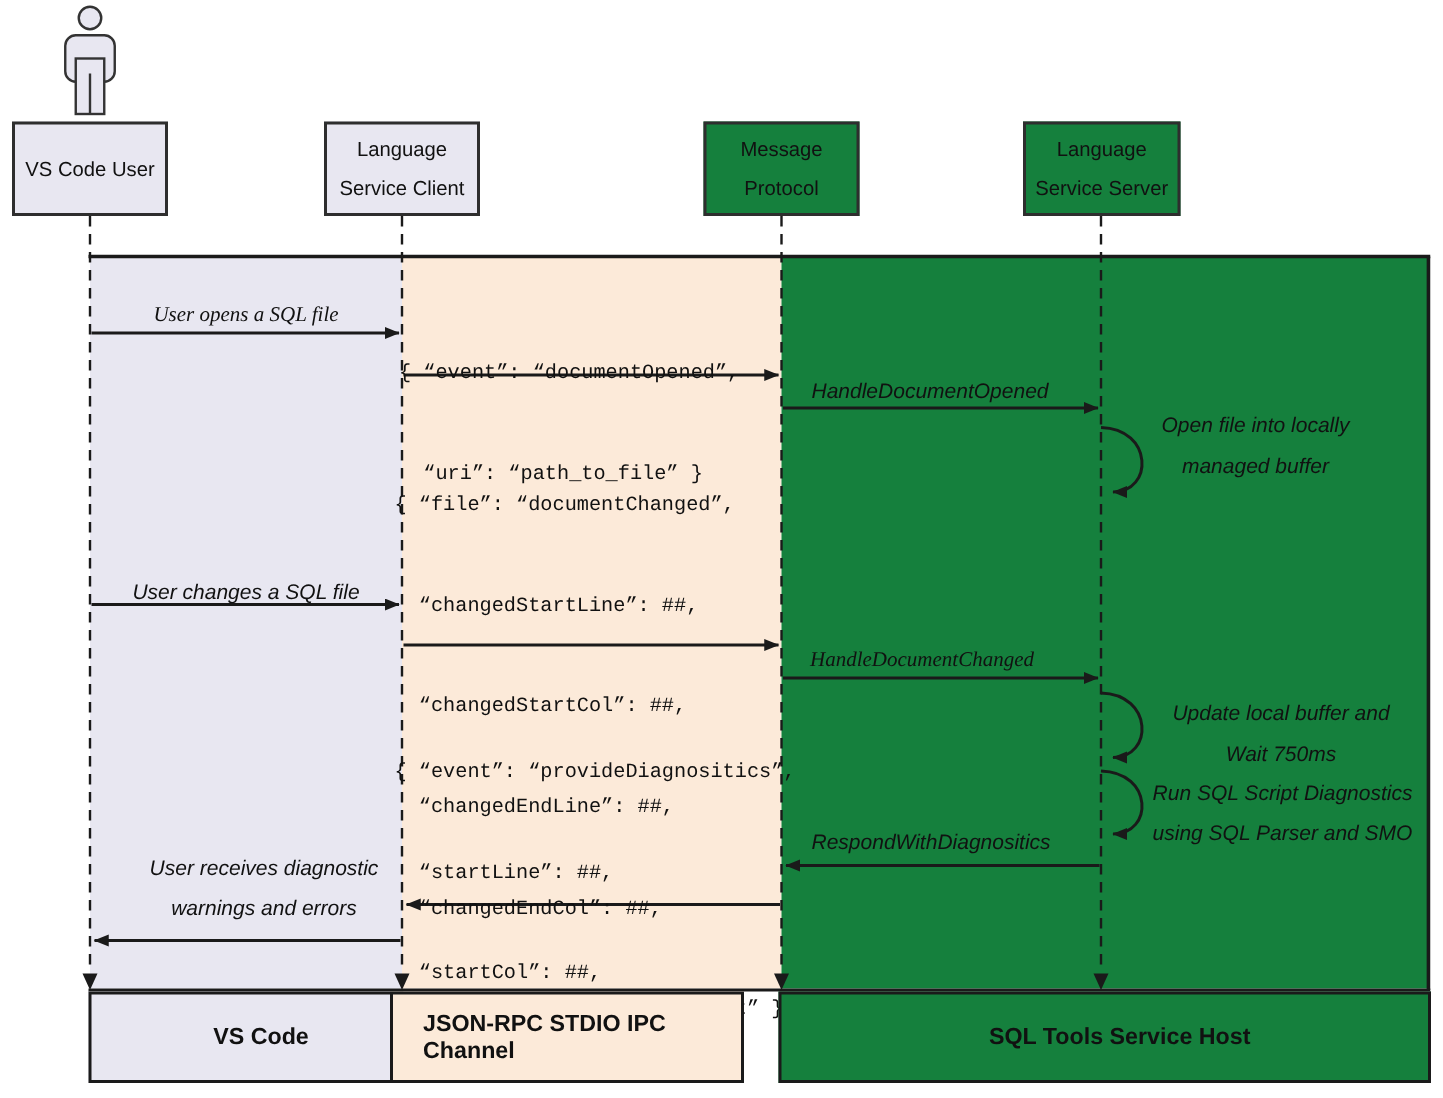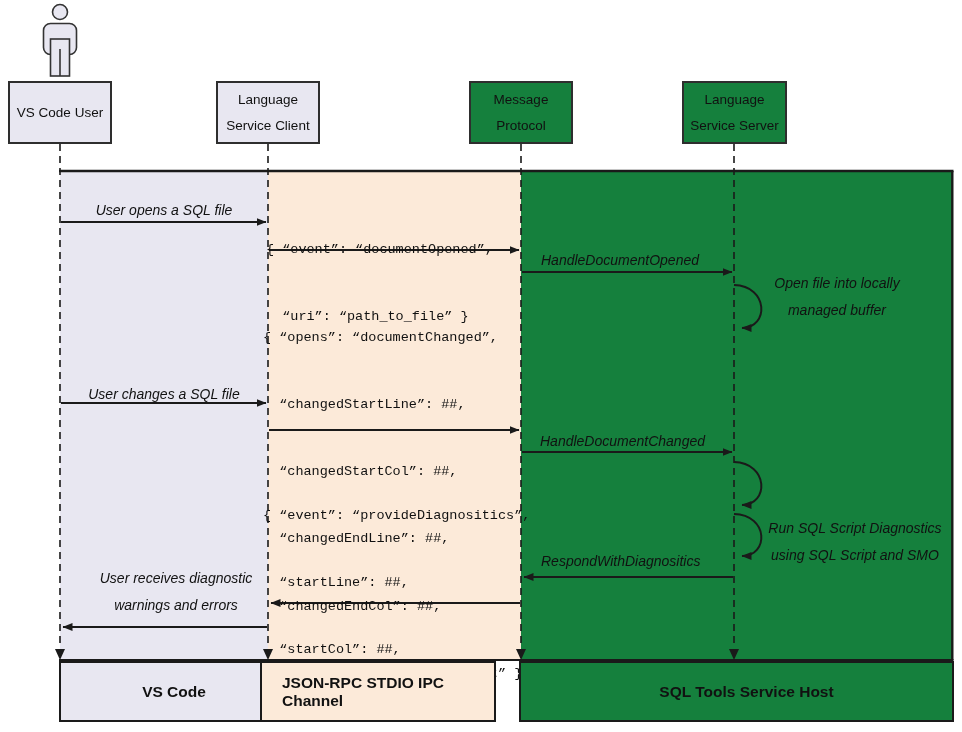--- a/index.html
+++ b/index.html
@@ -99,58 +99,62 @@
   </div>
   <div class="hbox grn" style="left:469px;width:104px;">
     <span>Message</span>
     <span>Protocol</span>
   </div>
   <div class="hbox grn" style="left:682px;width:105px;">
     <span>Language</span>
     <span>Service Server</span>
   </div>
 
-  <div class="mlabel center" style="left:60px;top:197px;width:208px;">User opens a SQL file</div>
+  <div class="mlabel center" style="left:60px;top:197px;width:208px;font-family:Liberation Serif, serif;">User opens a SQL file</div>
   <div class="mlabel" style="left:541px;top:250px;">HandleDocumentOpened</div>
   <div class="mlabel center" style="left:60px;top:381px;width:208px;">User changes a SQL file</div>
-  <div class="mlabel" style="left:540px;top:431px;">HandleDocumentChanged</div>
+  <div class="mlabel" style="left:540px;top:431px;font-family:Liberation Serif, serif;">HandleDocumentChanged</div>
   <div class="mlabel" style="left:541px;top:551px;">RespondWithDiagnositics</div>
   <div class="mlabel center" style="left:60px;top:565px;width:232px;">
     <div>User receives diagnostic</div>
     <div>warnings and errors</div>
   </div>
 
   <div class="mono" style="left:266px;top:194px;">
     <div>{ “event”: “documentOpened”,</div>
     <div>  “uri”: “path_to_file” }</div>
   </div>
   <div class="mono" style="left:263px;top:282px;">
-    <div>{ “opens”: “documentChanged”,</div>
+    <div>{ “file”: “documentChanged”,</div>
     <div>  “changedStartLine”: ##,</div>
     <div>  “changedStartCol”: ##,</div>
     <div>  “changedEndLine”: ##,</div>
     <div>  “changedEndCol”: ##,</div>
     <div>  “changedText”: “changed txt” }</div>
   </div>
   <div class="mono" style="left:263px;top:460px;">
     <div>{ “event”: “provideDiagnositics”,</div>
     <div>  “startLine”: ##,</div>
     <div>  “startCol”: ##,</div>
     <div>  “endLine”: ##,</div>
     
     
   </div>
 
   <div class="note" style="left:742px;top:270px;width:190px;">
     <div>Open file into locally</div>
     <div>managed buffer</div>
   </div>
+  <div class="note" style="left:750px;top:462px;width:208px;">
+    <div>Update local buffer and</div>
+    <div>Wait 750ms</div>
+  </div>
   <div class="note" style="left:750px;top:515px;width:210px;">
     <div>Run SQL Script Diagnostics</div>
-    <div>using SQL Script and SMO</div>
+    <div>using SQL Parser and SMO</div>
   </div>
 
   <div class="bbox lav" style="left:59px;width:210px;">
     <span>VS Code</span>
   </div>
   <div class="bbox pch" style="left:260px;width:236px;justify-content:center;">
     <span>JSON-RPC STDIO IPC Channel</span>
   </div>
   <div class="bbox grn" style="left:519px;width:435px;">
     <span>SQL Tools Service Host</span>

